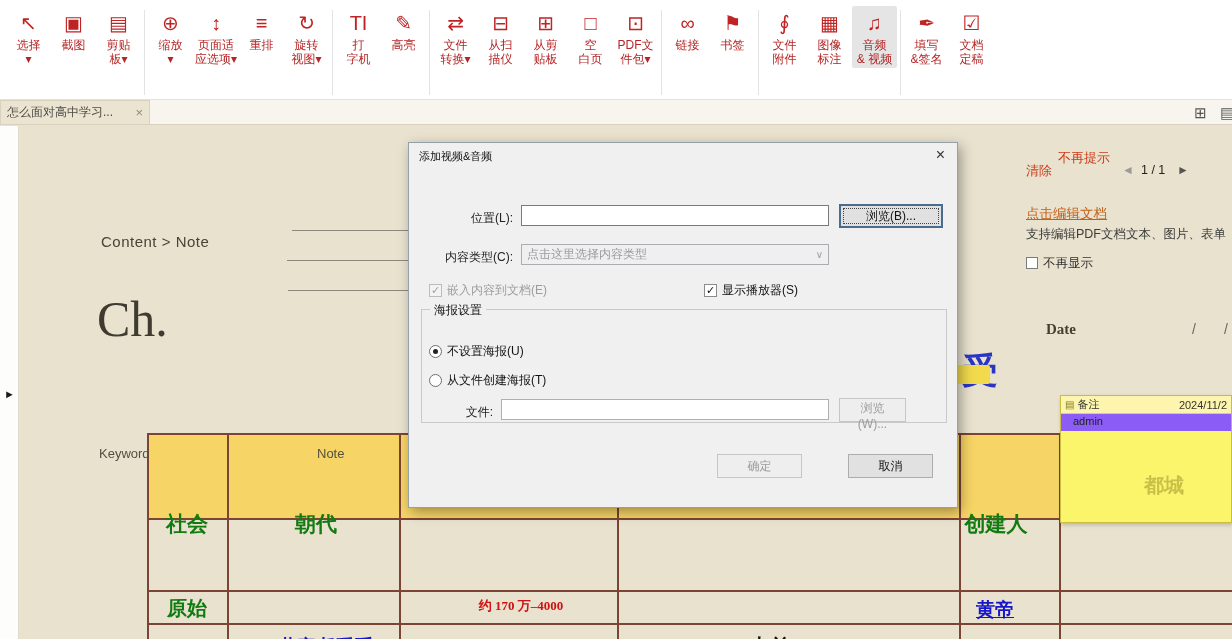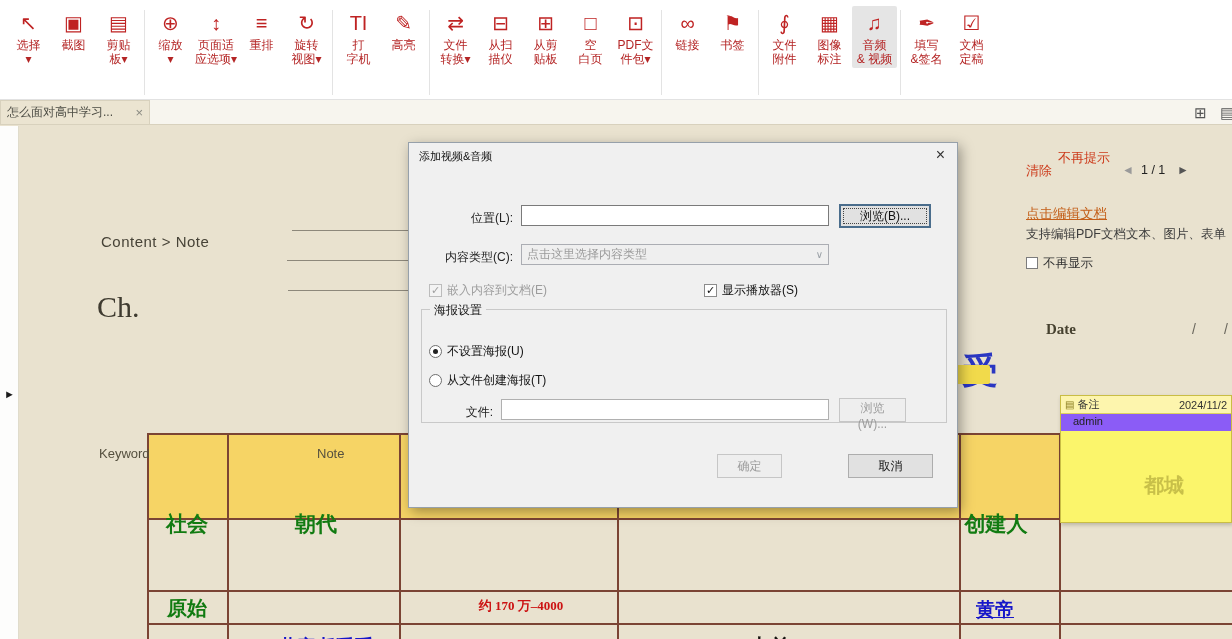--- a/index.html
+++ b/index.html
@@ -216,21 +216,21 @@
       <span class="tab-close">×</span>
     </div>
   </div>
   <span class="corner-icon" style="left:1194px;">⊞</span>
   <span class="corner-icon" style="left:1220px;">▤</span>
 
   <div class="gutter"></div>
   <span class="expander">►</span>
 
   <span class="dtxt" style="left:101px;top:191px;font-size:15px;color:#474337;letter-spacing:.5px;">Content &gt; Note</span>
-  <span class="dtxt serif" style="left:97px;top:248px;font-size:30px;color:#3f3b30;">Ch.</span>
+  <span class="dtxt serif" style="left:97px;top:248px;font-size:50px;color:#3f3b30;">Ch.</span>
   <div class="ruled" style="left:292px;top:230px;width:116px;"></div>
   <div class="ruled" style="left:287px;top:260px;width:121px;"></div>
   <div class="ruled" style="left:288px;top:290px;width:124px;"></div>
   <span class="dtxt" style="left:99px;top:404px;font-size:13px;color:#55503f;">Keyword</span>
   <span class="dtxt" style="left:317px;top:404px;font-size:13px;color:#55503f;">Note</span>
   <span class="dtxt serif" style="left:1046px;top:279px;font-size:15px;font-weight:bold;color:#46412f;">Date</span>
   <span class="dtxt" style="left:1192px;top:279px;font-size:14px;color:#6a675d;">/</span>
   <span class="dtxt" style="left:1224px;top:279px;font-size:14px;color:#6a675d;">/</span>
   <span class="dtxt serif" style="left:962px;top:305px;font-size:36px;font-weight:bold;color:#2a36c2;">受</span>
   <div class="hlblob"></div>
@@ -280,21 +280,21 @@
   <span class="rtxt rdesc" style="left:1026px;top:215px;">支持编辑PDF文档文本、图片、表单</span>
   <span class="rtxt rcheck" style="left:1026px;top:246px;"></span>
   <span class="rtxt" style="left:1043px;top:244px;font-size:12.5px;color:#333;">不再显示</span>
 
   <div class="dialog">
     <span class="dlg-title">添加视频&amp;音频</span>
     <span class="dlg-close">×</span>
 
     <span class="dlbl" style="left:44px;top:67px;width:60px;text-align:right;">位置(L):</span>
     <input class="win-input" style="left: 112px; top: 62px; width: 308px; height: 21px;">
-    <button class="win-btn focused" style="left:430px;top:61px;width:92px;height:24px;">浏览(B)...</button>
+    <button class="win-btn focused" style="left:430px;top:61px;width:104px;height:24px;">浏览(B)...</button>
     <span class="dlbl" style="left:24px;top:106px;width:80px;text-align:right;">内容类型(C):</span>
     <div class="combo" style="left:112px;top:101px;width:308px;height:21px;">
       <span>点击这里选择内容类型</span>
       <span class="combo-arrow">∨</span>
     </div>
     <div class="cbrow" style="left:20px;top:139px;">
       <span class="cbox dis">✓</span>
       <span class="graytxt">嵌入内容到文档(E)</span>
     </div>
     <div class="cbrow" style="left:295px;top:139px;">
@@ -310,17 +310,17 @@
       <span>不设置海报(U)</span>
     </div>
     <div class="cbrow" style="left:20px;top:229px;">
       <span class="radio"></span>
       <span>从文件创建海报(T)</span>
     </div>
     <span class="dlbl" style="left:44px;top:261px;width:40px;text-align:right;">文件:</span>
     <input class="win-input" style="left: 92px; top: 256px; width: 328px; height: 21px; border-color: rgb(176, 176, 176);">
     <button class="win-btn disabled" style="left:430px;top:255px;width:67px;height:24px;">浏览(W)...</button>
 
-    <button class="win-btn disabled" style="left:308px;top:311px;width:65px;height:24px;">确定</button>
+    <button class="win-btn disabled" style="left:308px;top:311px;width:85px;height:24px;">确定</button>
     <button class="win-btn" style="left:439px;top:311px;width:85px;height:24px;">取消</button>
   </div>
 
 </div>
 
 </body></html>

